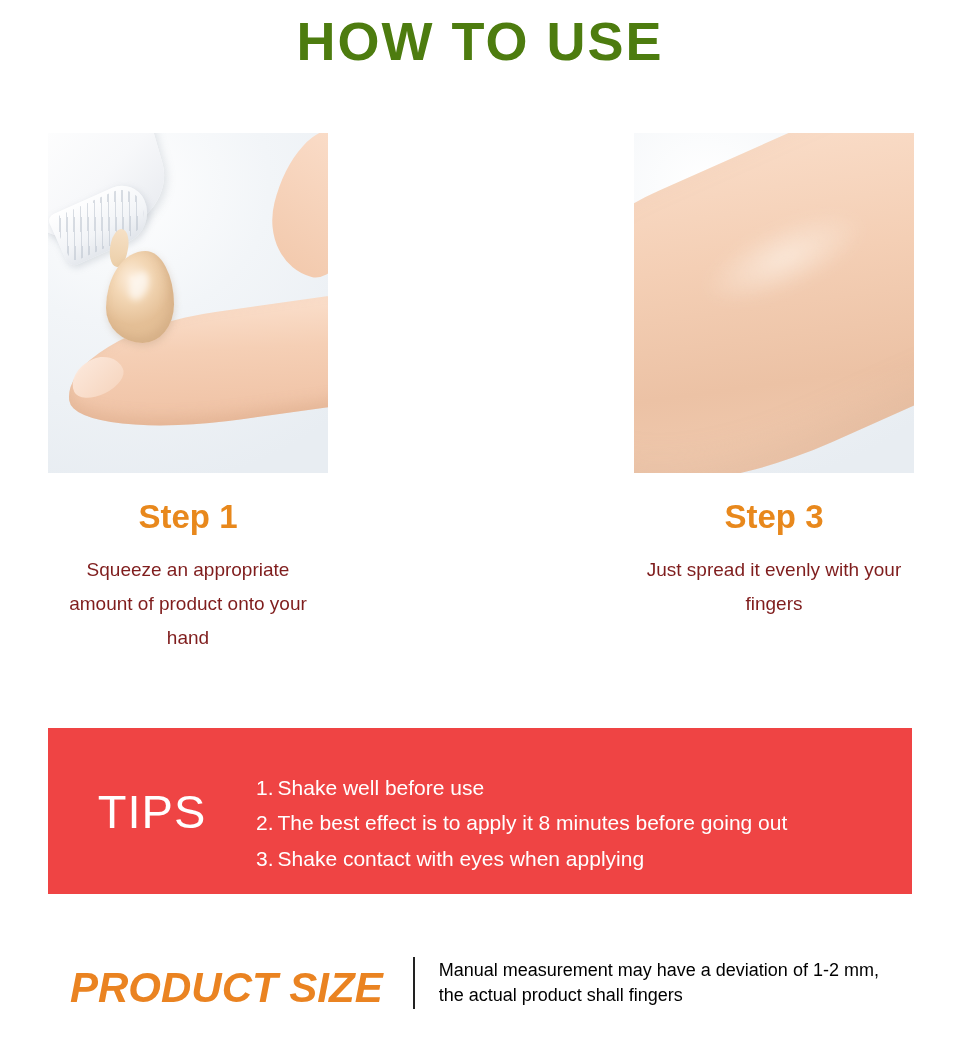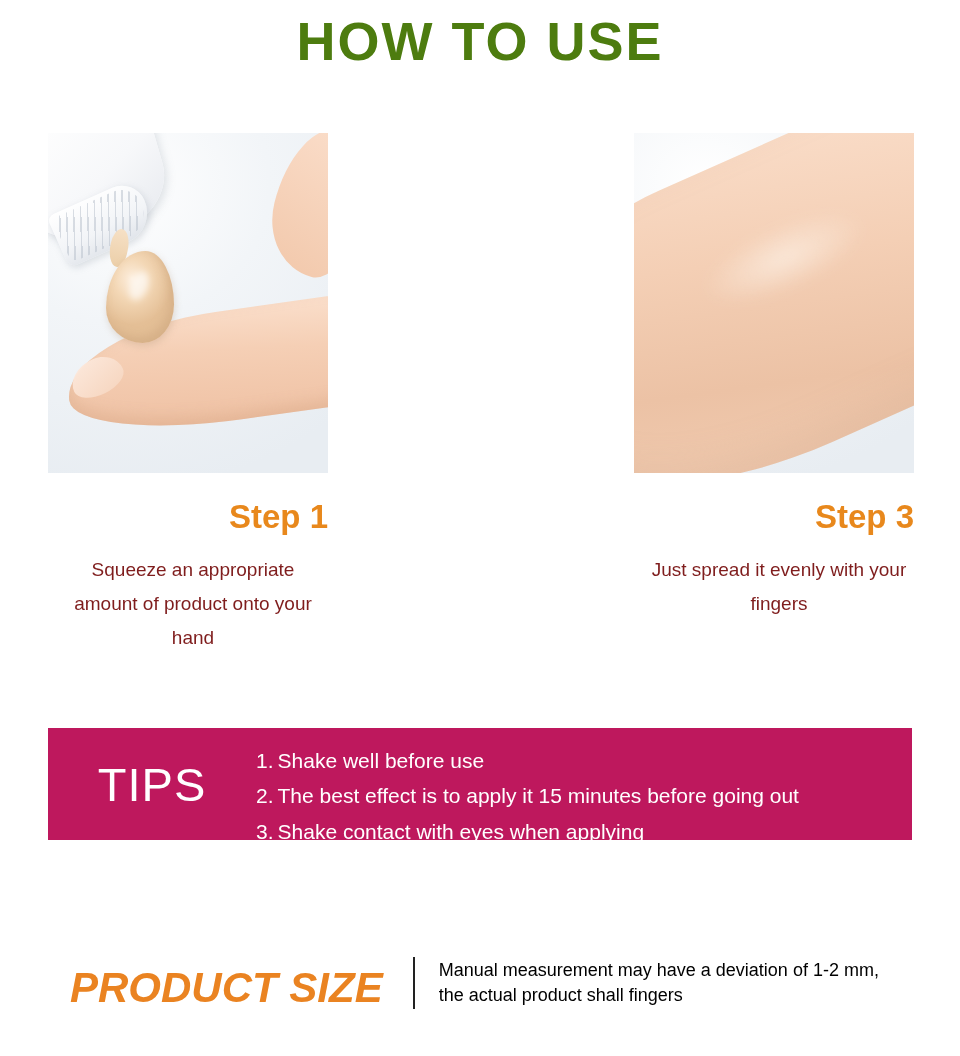--- a/index.html
+++ b/index.html
@@ -37,21 +37,21 @@
     left: 48px;
     top: 133px;
     width: 866px;
     display: flex;
     justify-content: space-between;
   }
   .step-col {
     width: 280px;
     display: flex;
     flex-direction: column;
-    align-items: flex-end;
+    align-items: center;
   }
   .step-photo {
     width: 280px;
     height: 340px;
     position: relative;
     overflow: hidden;
     background: #f4f6f8;
   }
 
   
@@ -290,22 +290,22 @@
     text-align: center;
     width: 270px;
   }
 
   
   .tips-box {
     position: absolute;
     left: 48px;
     top: 728px;
     width: 864px;
-    height: 112px;
-    background: #be185d;
+    height: 166px;
+    background: #ef4444;
     display: flex;
     align-items: center;
   }
   .tips-word {
     width: 208px;
     text-align: center;
     color: #ffffff;
     font-size: 47px;
     font-weight: 300;
     letter-spacing: 1px;
@@ -392,21 +392,21 @@
 
 </div>
 
 <div class="tips-box">
   <div class="tips-word">TIPS</div>
   <div class="tips-list">
     <div class="tips-item">
       <span class="tips-num">1.</span><span>Shake well before use</span>
     </div>
     <div class="tips-item">
-      <span class="tips-num">2.</span><span>The best effect is to apply it 15 minutes before going out</span>
+      <span class="tips-num">2.</span><span>The best effect is to apply it 8 minutes before going out</span>
     </div>
     <div class="tips-item">
       <span class="tips-num">3.</span><span>Shake contact with eyes when applying</span>
     </div>
   </div>
 </div>
 
 <div class="product-size">
   <div class="ps-title">PRODUCT SIZE</div>
   <div class="ps-divider"></div>

